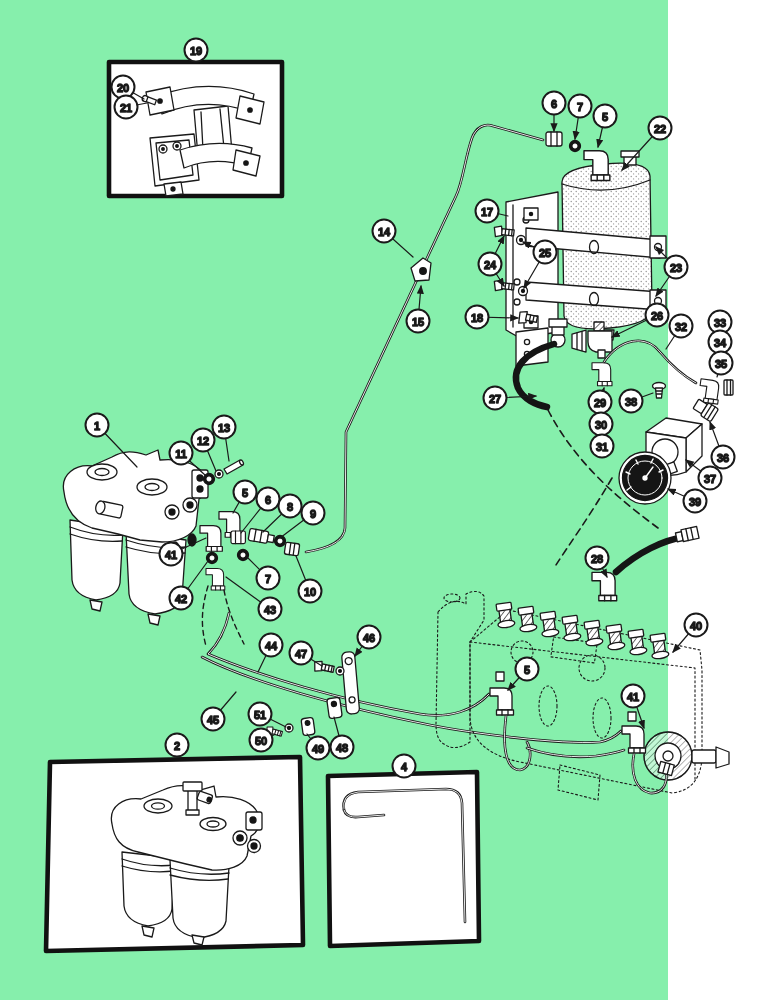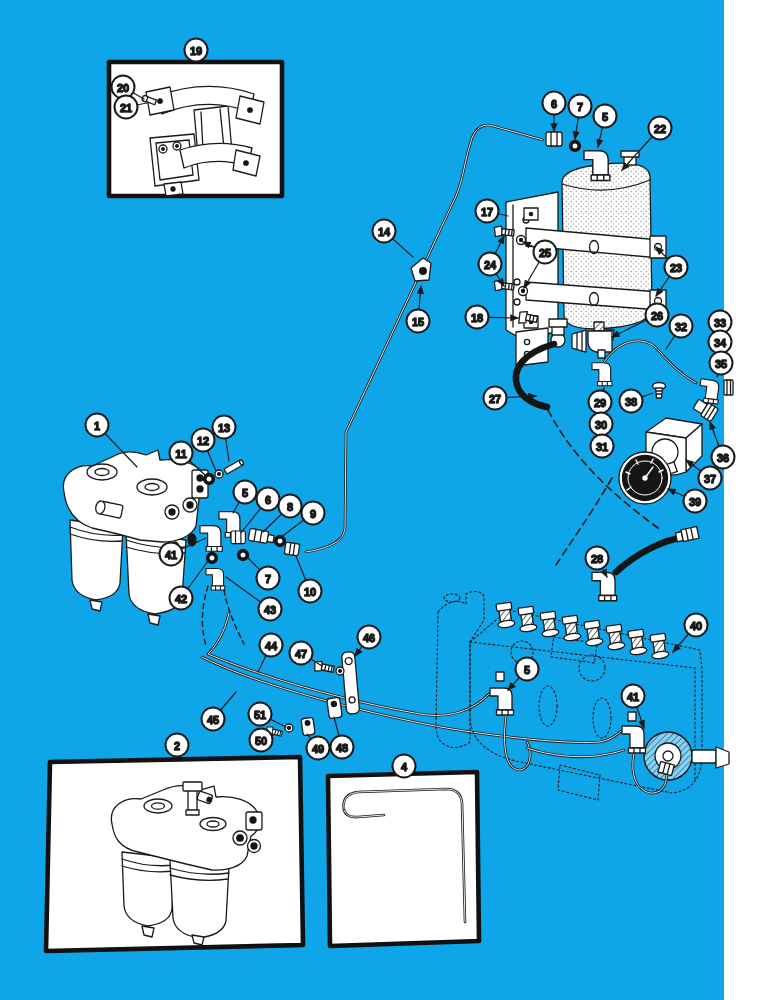--- a/index.html
+++ b/index.html
@@ -1,17 +1,17 @@
 <!DOCTYPE html>
 <html><head>
 <meta charset="utf-8">
 <style>
   html,body{margin:0;padding:0;background:#ffffff;}
   body{width:772px;height:1000px;overflow:hidden;font-family:"Liberation Sans",sans-serif;}
-  #page{position:relative;width:724px;height:1000px;background:#0ea5e9;}
+  #page{position:relative;width:668px;height:1000px;background:#86efac;}
   svg{display:block}
   
   #art{stroke:#1a1a1a;stroke-width:1.3;stroke-linejoin:round;stroke-linecap:round;fill:#fff;}
   #art .o{fill:none;}
   #art .dash{fill:none;stroke-dasharray:7 5;stroke-width:1.6;}
   #art .dash2{fill:none;stroke-dasharray:5 4;stroke-width:1.4;}
   #art .phantom{fill:none;stroke-dasharray:2 2.6;stroke-width:1.1;}
   #art .tube{fill:none;stroke:#1a1a1a;stroke-width:2.6;}
   #art .core{fill:none;stroke:#fff;stroke-width:.9;}
   #art .hose{fill:none;stroke:#151515;stroke-width:6.5;}

